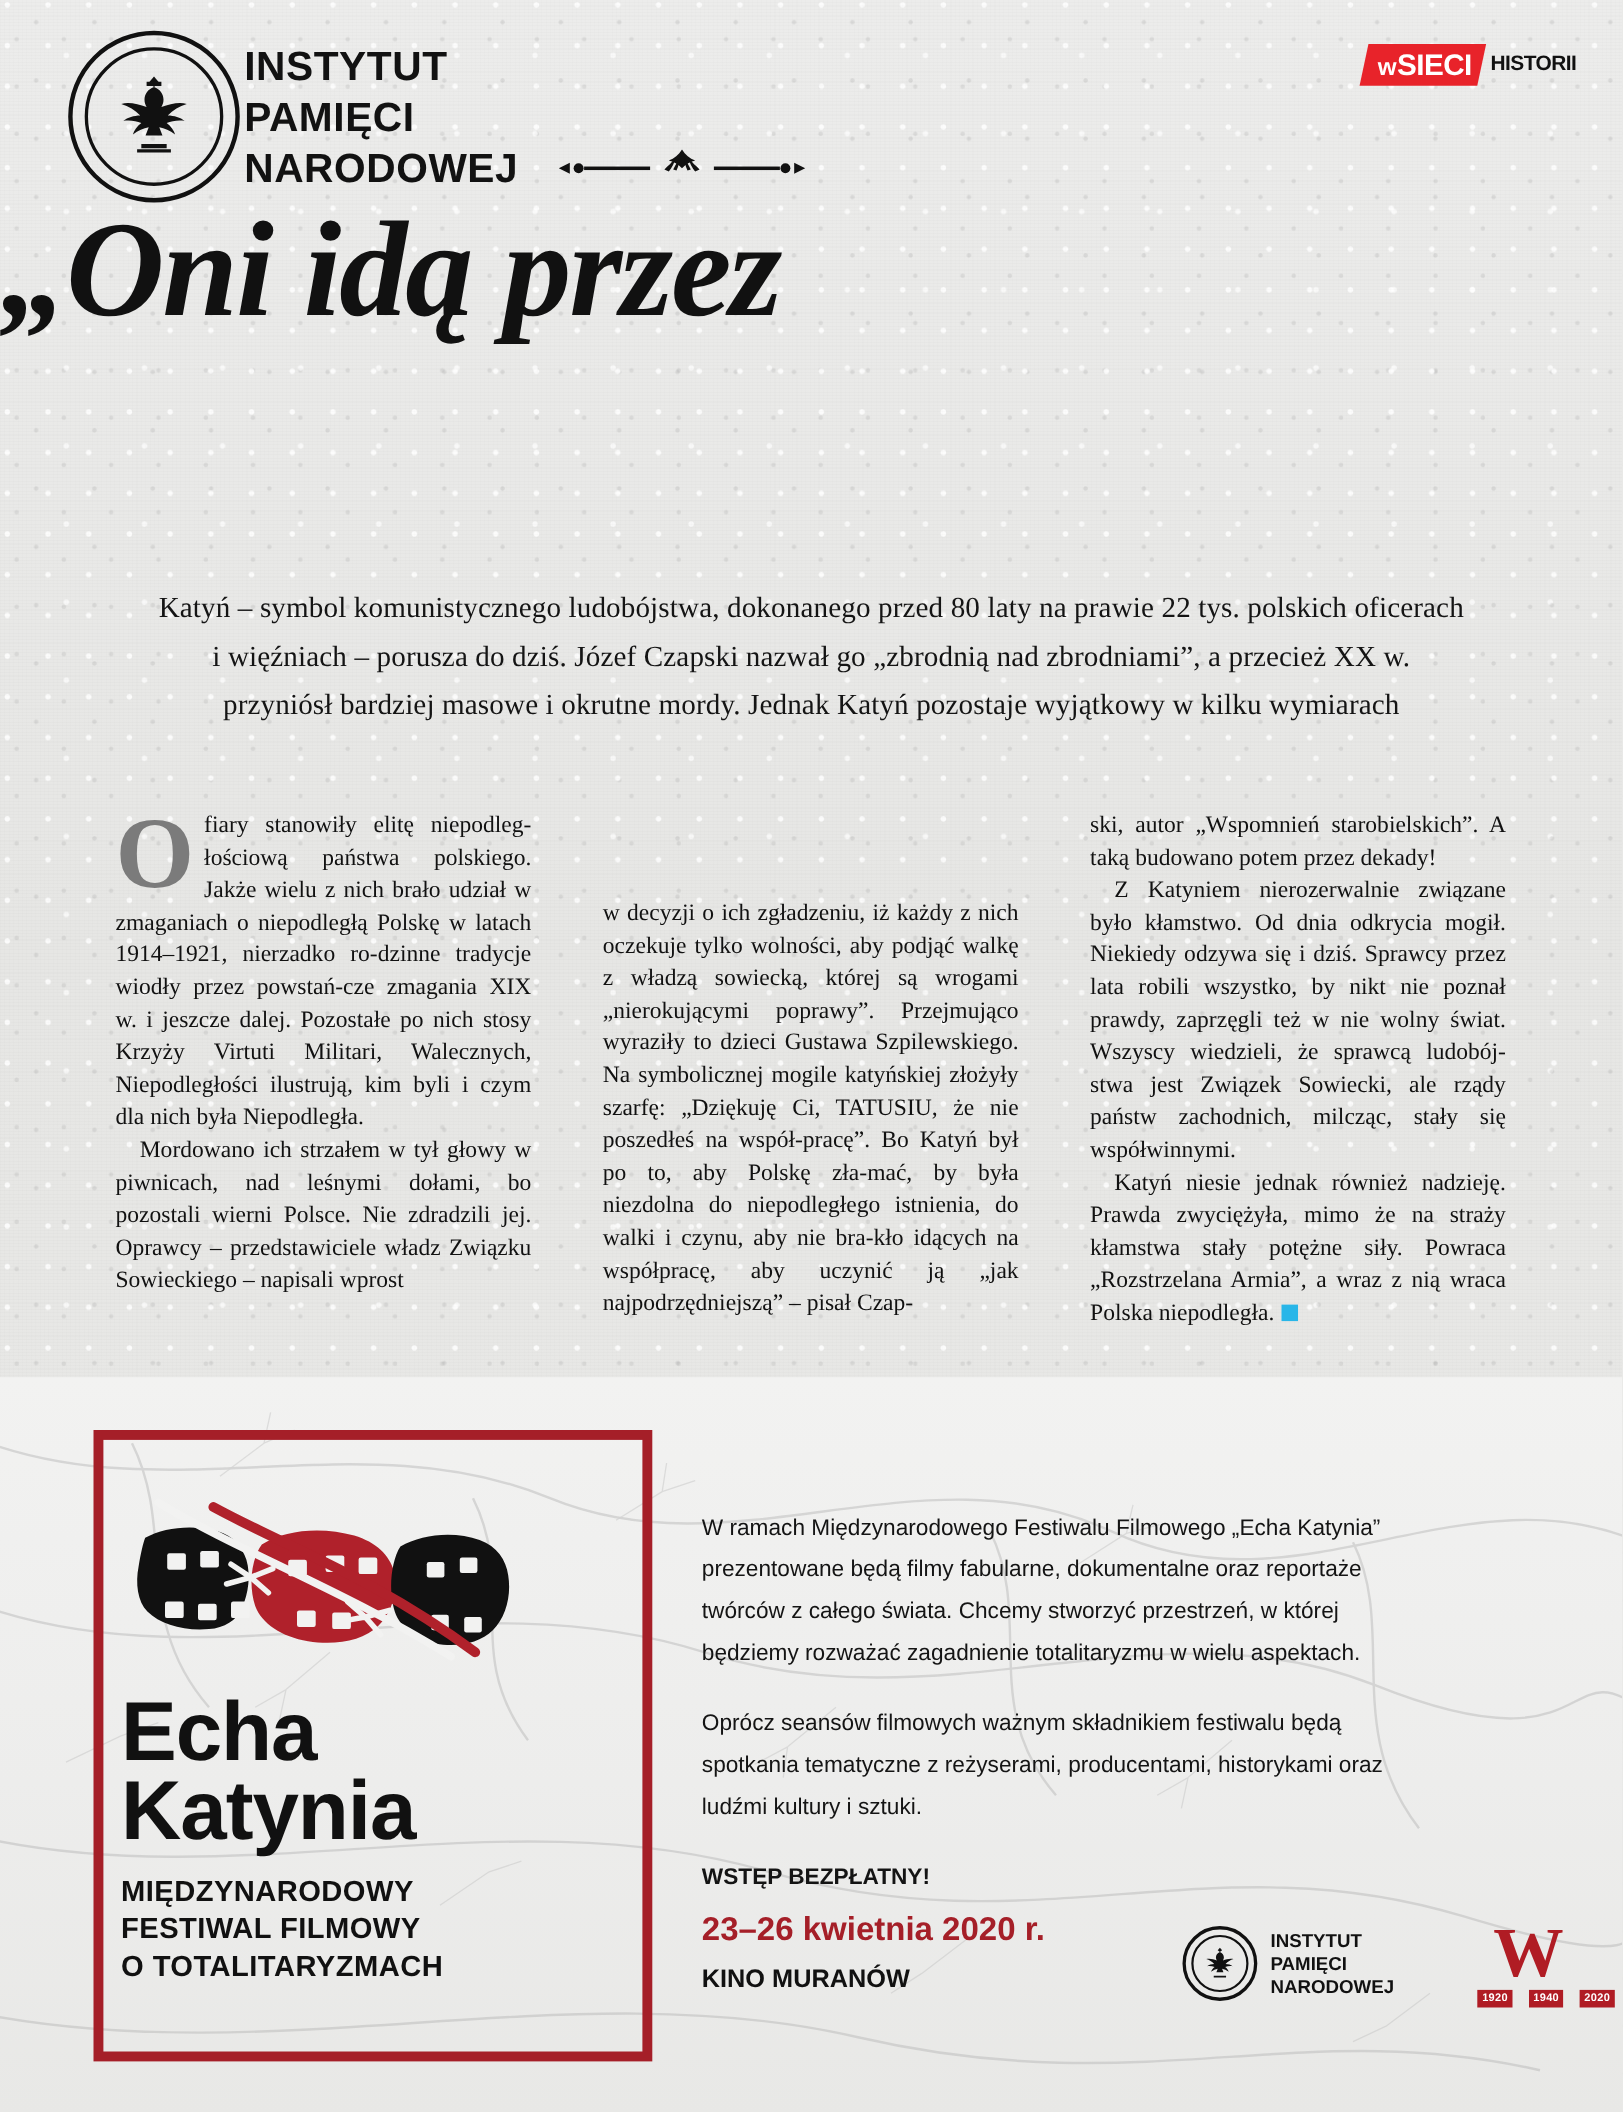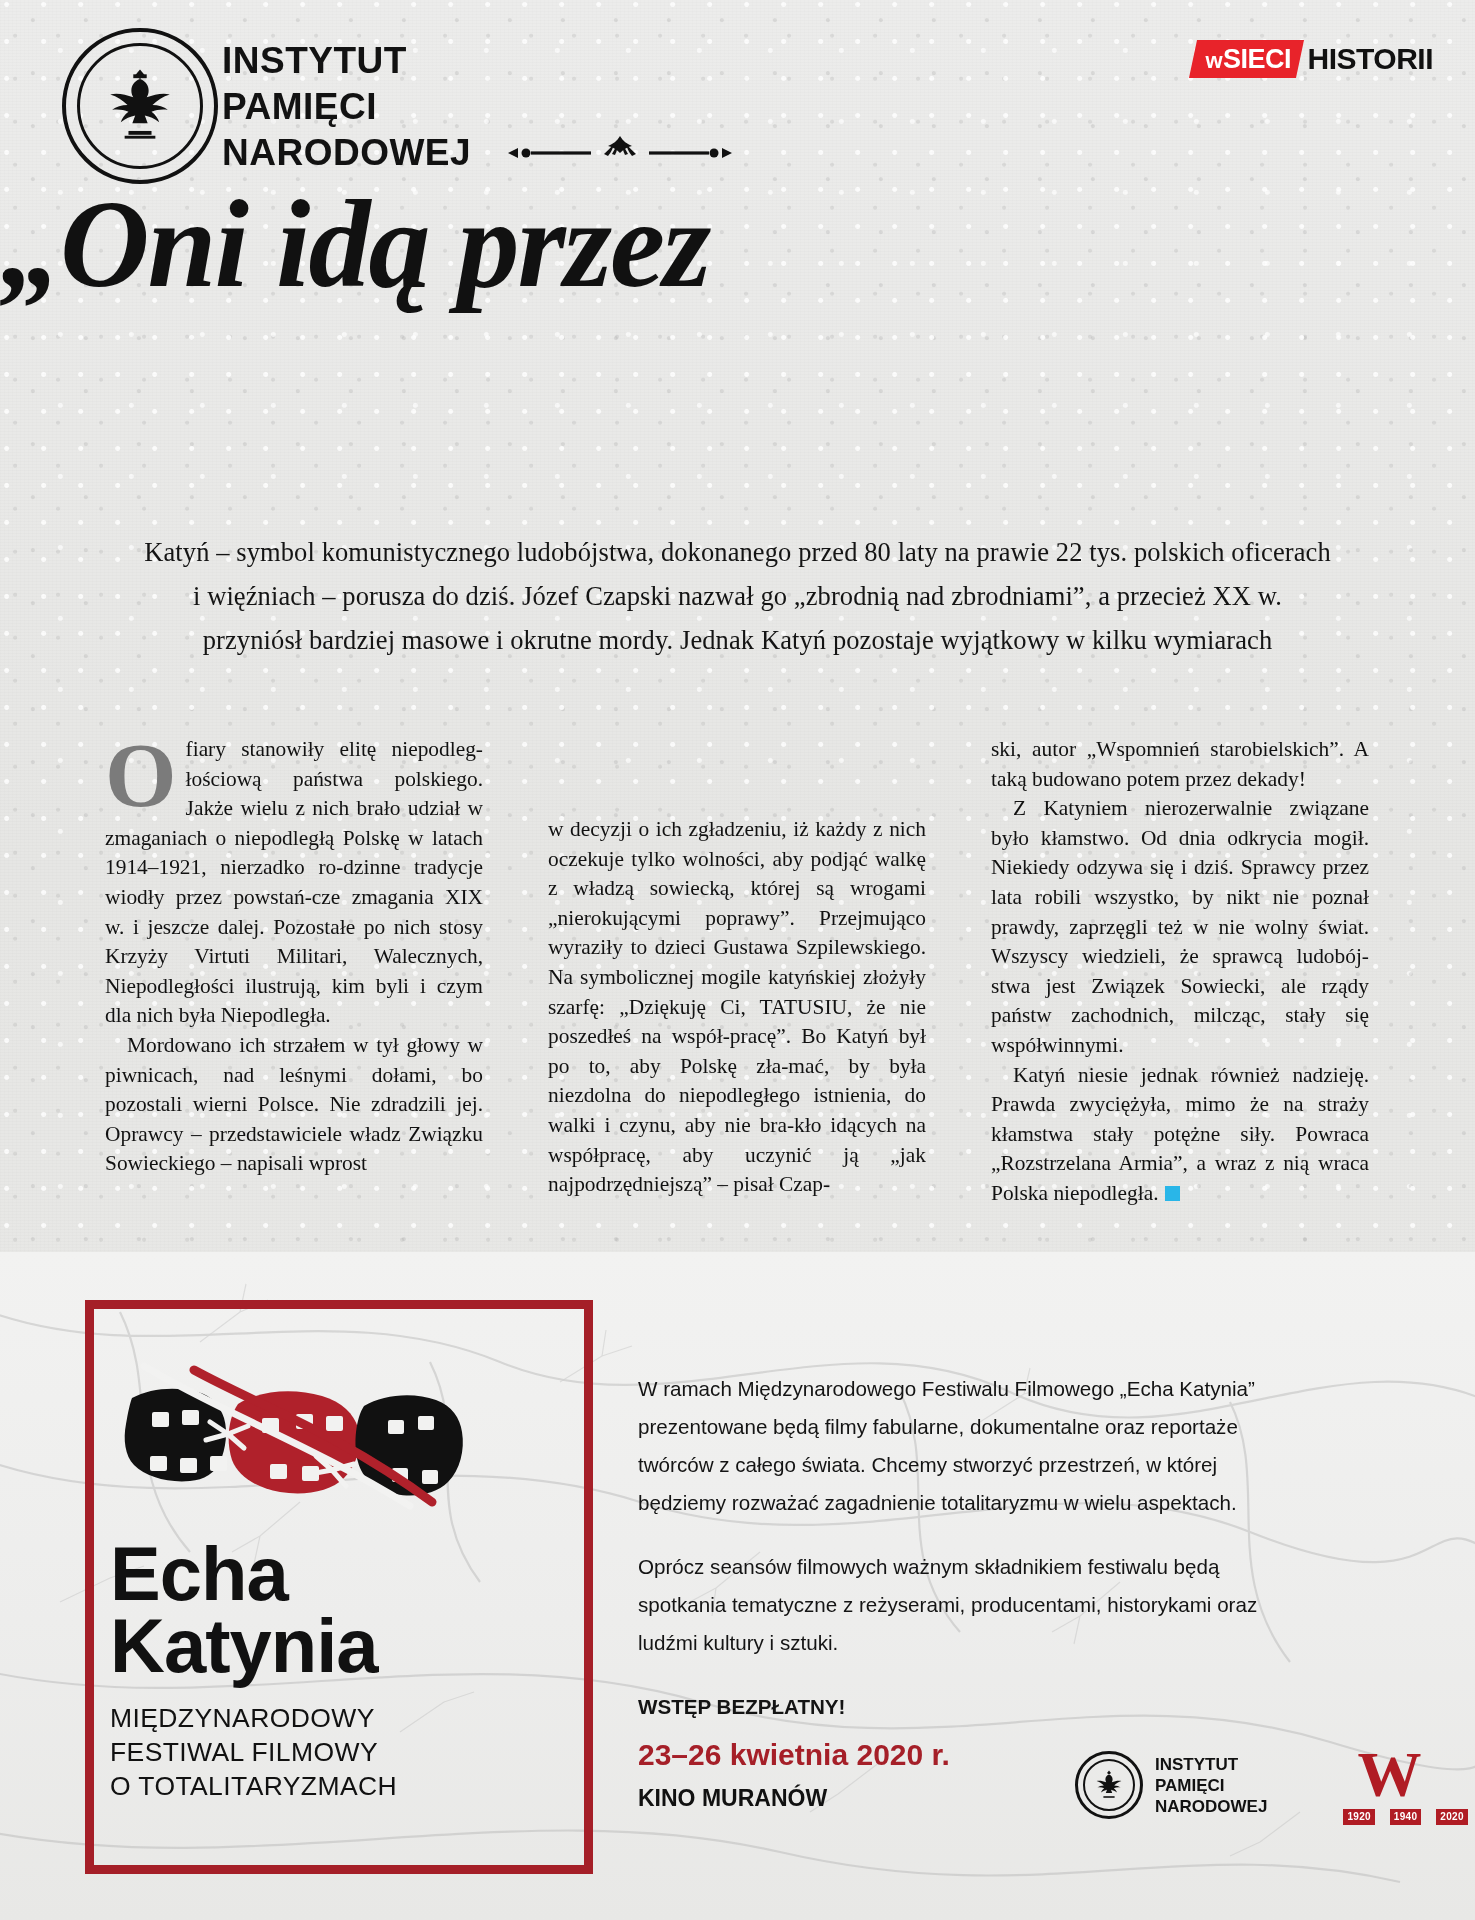--- a/index.html
+++ b/index.html
@@ -37,21 +37,21 @@
     font-weight:700;font-size:37px;line-height:46px;letter-spacing:.5px;color:#121212;}
   .wsieci{position:absolute;right:42px;top:40px;display:flex;align-items:center;height:38px;}
   .wsieci .tagbox{
     background:#e8232a;color:#fff;font-family:"Liberation Sans",sans-serif;font-weight:700;
     font-size:27px;line-height:38px;height:38px;padding:0 9px 0 13px;letter-spacing:-.5px;
     transform:skewX(-12deg);
   }
   .wsieci .tagbox span{display:inline-block;transform:skewX(12deg);}
   .wsieci .tagbox .w-lower{font-size:22px;}
   .wsieci .hist{
-    color:#111;font-family:"Liberation Sans",sans-serif;font-weight:700;font-size:30px;
+    color:#111;font-family:"Liberation Sans",sans-serif;font-weight:700;font-size:19px;
     line-height:38px;letter-spacing:-.5px;margin-left:8px;
   }
 
   
   .ornament{position:absolute;left:500px;top:134px;width:240px;height:38px;}
 
   
   .title{position:absolute;left:0;top:186px;width:1475px;text-align:left;}
   .title .l1{
     font-family:"Liberation Serif",serif;font-style:italic;font-weight:700;
@@ -101,21 +101,21 @@
   .branches{position:absolute;inset:0;opacity:.5;}
 
   .festival-box{position:absolute;left:85px;top:1300px;width:490px;height:556px;
     border:9px solid #a51f28;background:transparent;}
   .festlogo{position:absolute;left:110px;top:1360px;width:440px;}
   .fl-art{position:relative;width:400px;height:165px;}
   .fl-echa{font-family:"Liberation Sans",sans-serif;font-weight:700;font-size:76px;line-height:70px;
     color:#111;letter-spacing:-1px;margin-top:10px;}
   .fl-katynia{font-family:"Liberation Sans",sans-serif;font-weight:700;font-size:76px;line-height:74px;
     color:#111;letter-spacing:-1px;}
-  .fl-sub{font-family:"Liberation Sans",sans-serif;font-weight:400;font-size:26.5px;line-height:34px;
+  .fl-sub{font-family:"Liberation Sans",sans-serif;font-weight:700;font-size:26.5px;line-height:34px;
     color:#111;letter-spacing:.4px;margin-top:18px;}
 
   .festival-text{position:absolute;left:638px;top:1370px;width:620px;
     font-family:"Liberation Sans",sans-serif;font-size:20.6px;line-height:38px;color:#141414;}
   .festival-text p{margin:0 0 26px 0;}
   .festival-text p.free{font-weight:700;margin-bottom:0;}
 
   .fdate{position:absolute;left:638px;top:1735px;
     font-family:"Liberation Sans",sans-serif;font-weight:700;font-size:30px;line-height:40px;color:#a51f28;}
   .fplace{position:absolute;left:638px;top:1782px;

